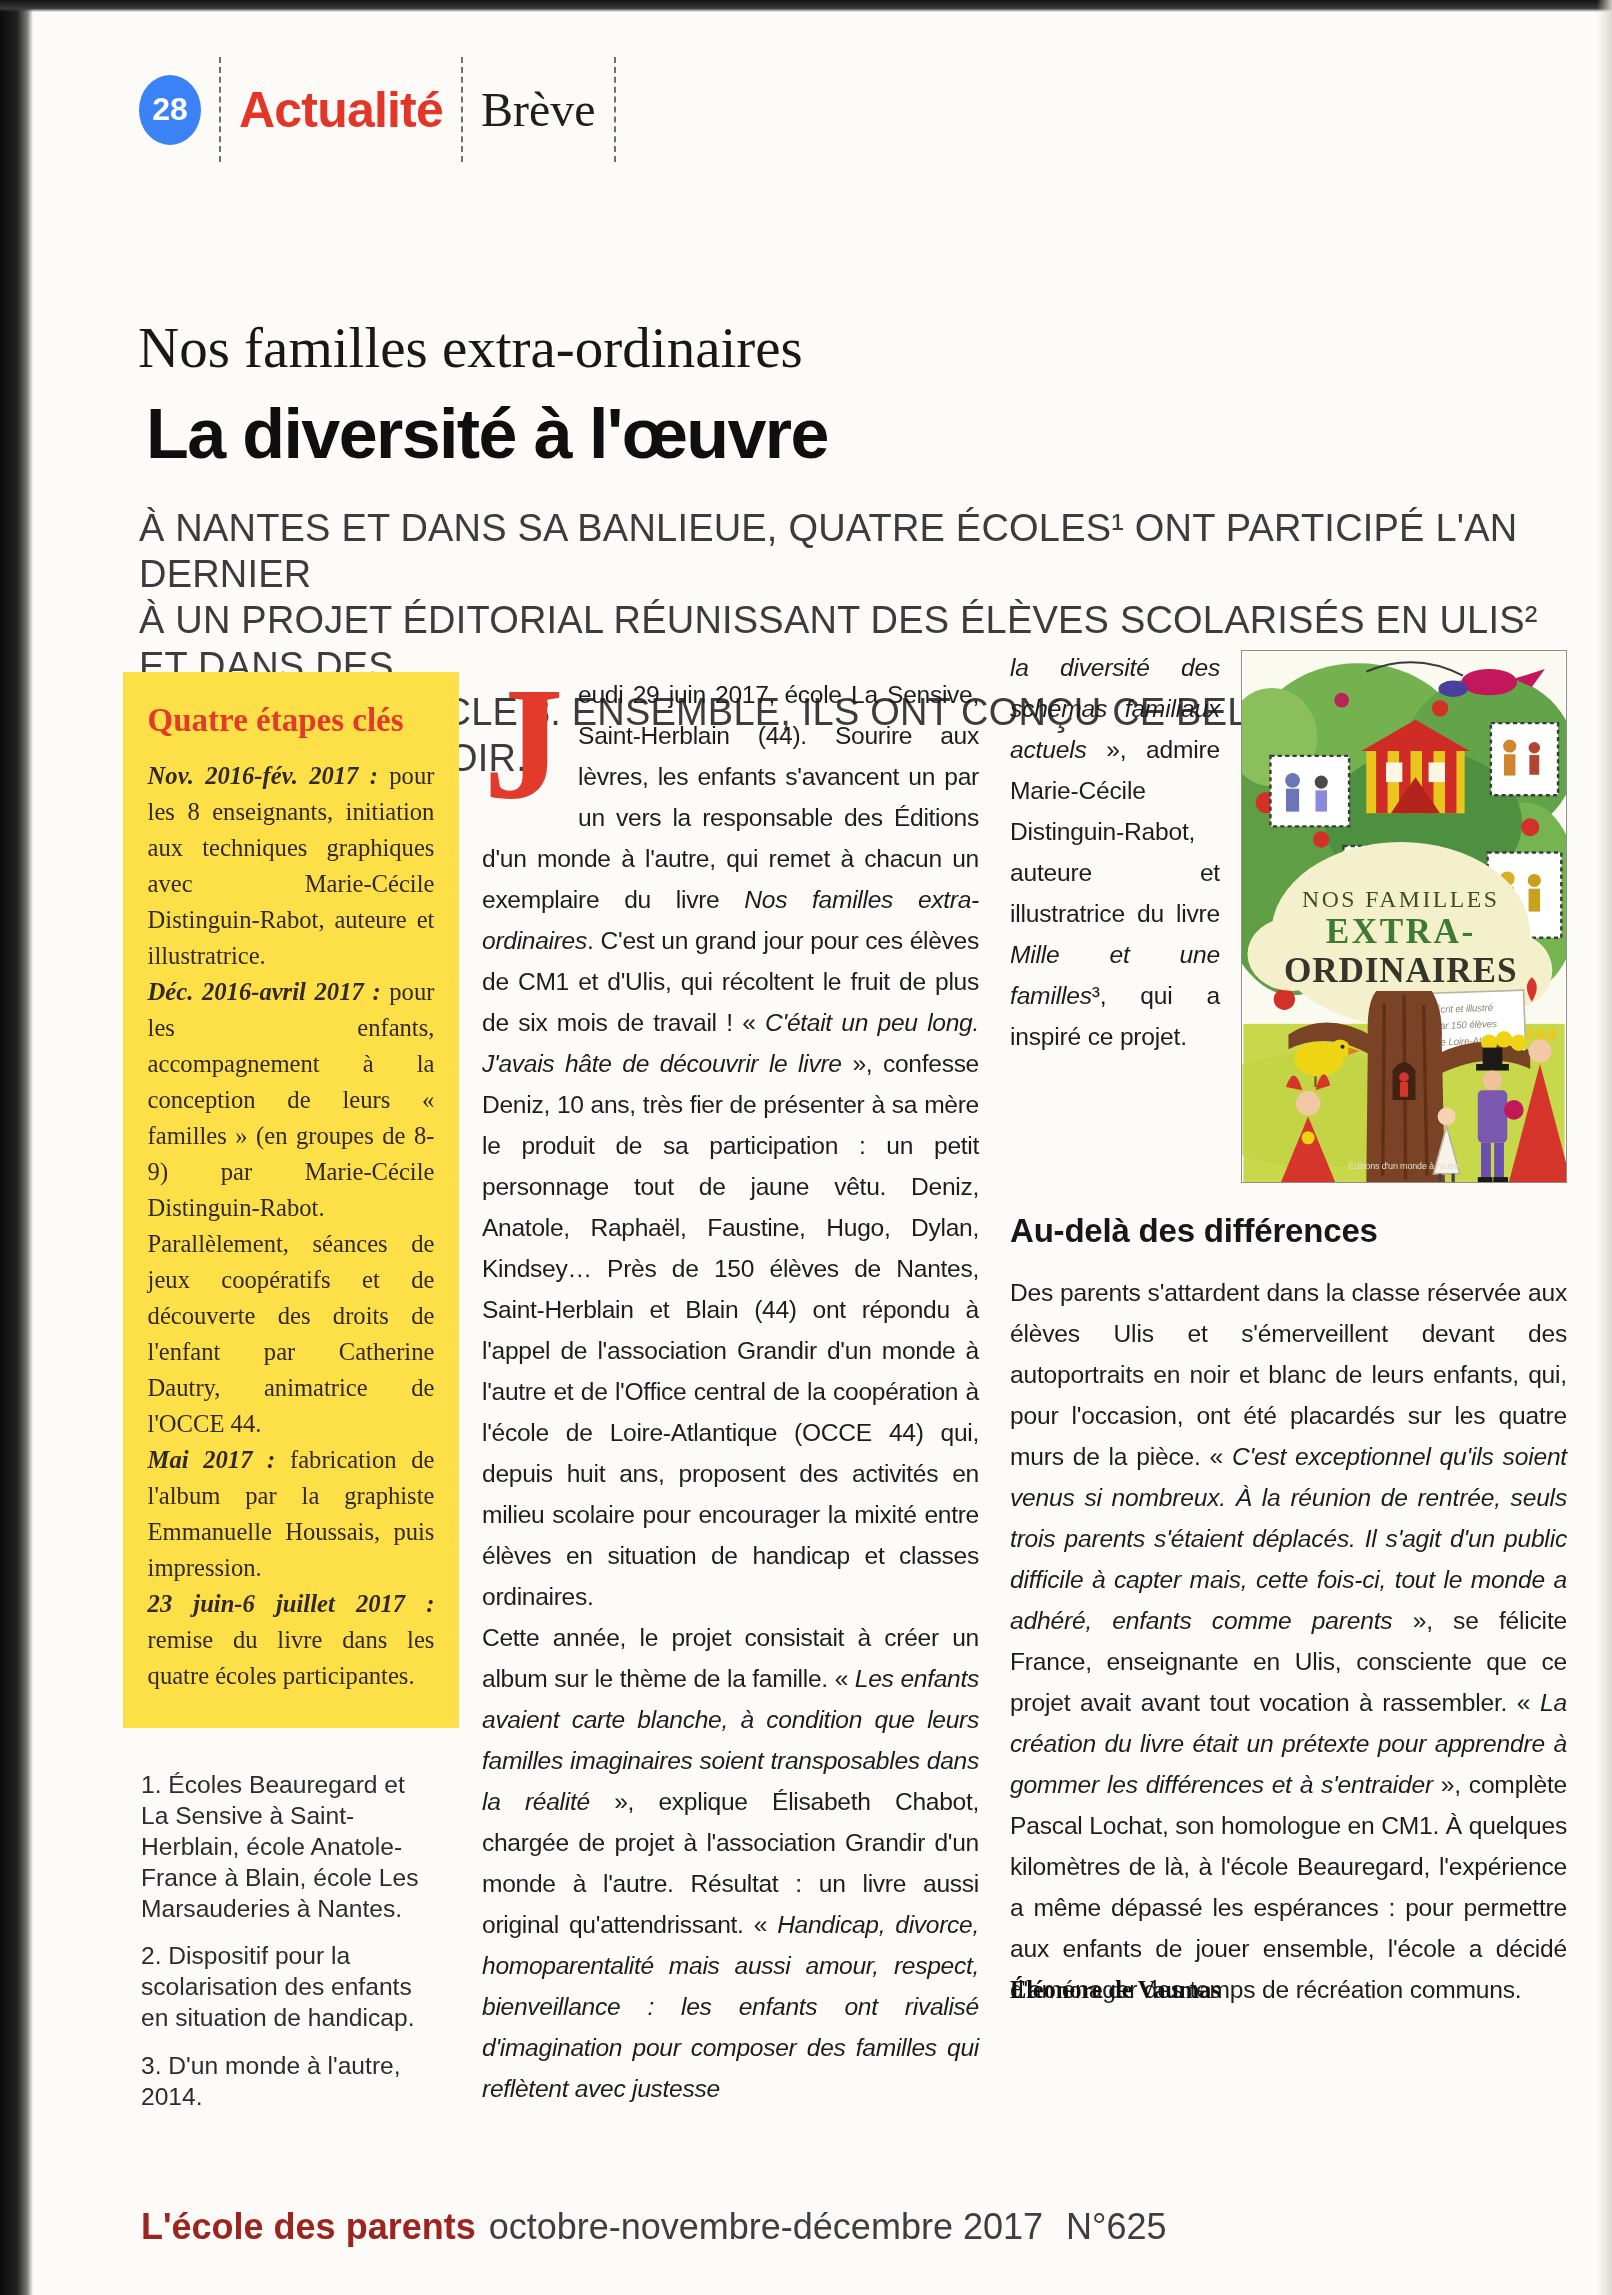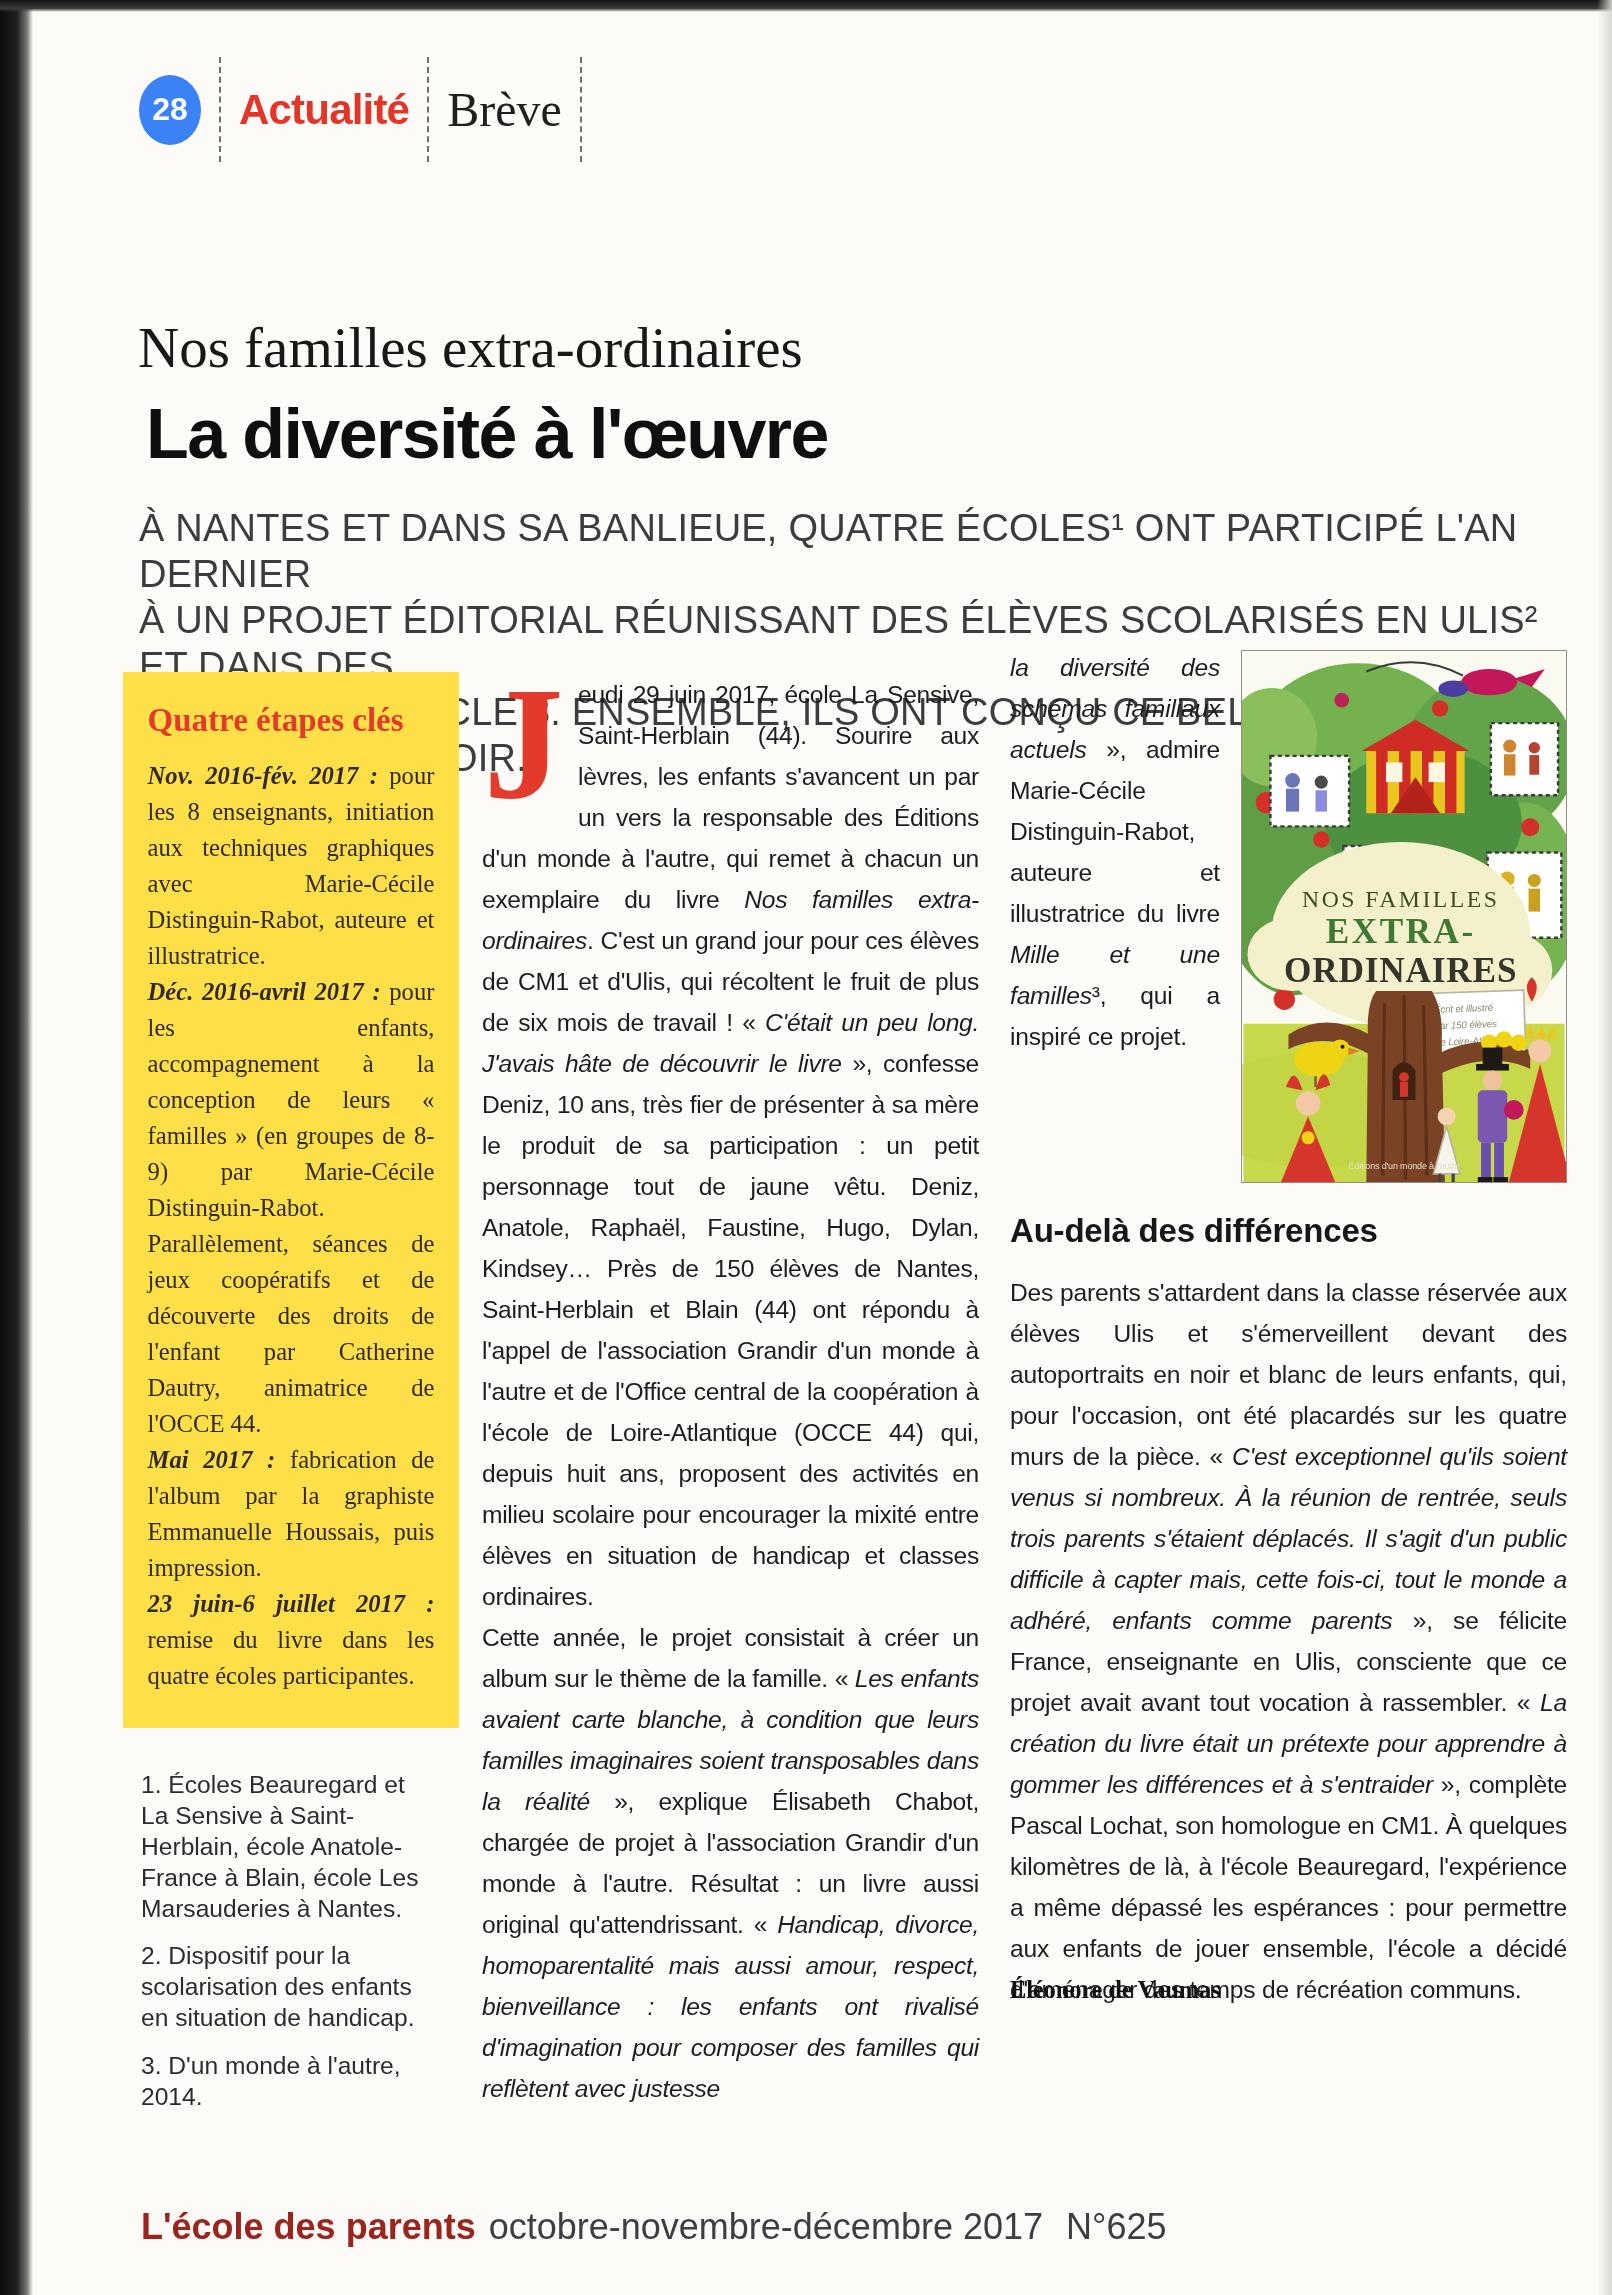--- a/index.html
+++ b/index.html
@@ -13,21 +13,21 @@
   .edge-top{position:absolute;left:0;top:0;width:100%;height:11.5px;
             background:linear-gradient(180deg,#141414 0%,#3a3a3a 70%,rgba(252,251,247,0) 100%);}
   .edge-right{position:absolute;right:0;top:0;width:16.4px;height:100%;
               background:linear-gradient(270deg,#d8d6cf 0%,rgba(252,251,247,0) 100%);}
 
   
   .header{position:absolute;left:139px;top:57px;display:flex;align-items:center;height:105px;}
   .badge{width:62px;height:70px;border-radius:50%;background:#3b82f6;color:#fff;
          font-size:32px;font-weight:bold;display:flex;align-items:center;justify-content:center;}
   .vsep{align-self:stretch;width:0;border-left:2.5px dashed #6f6f6f;margin:0 18px;}
-  .rubric{font-size:42px;font-weight:bold;color:#e43529;letter-spacing:-0.8px;}
+  .rubric{font-size:50px;font-weight:bold;color:#e43529;letter-spacing:-0.8px;}
   .subrubric{font-family:"Liberation Serif",serif;font-size:48px;color:#1f1f1d;}
 
   
   .kicker{position:absolute;left:138px;top:315px;margin:0;font-family:"Liberation Serif",serif;
           font-weight:400;font-size:57px;color:#181816;}
   .title{position:absolute;left:134px;top:382px;margin:12px;font-size:70px;font-weight:bold;
          color:#0f0f0f;letter-spacing:-1.6px;}
   .standfirst{position:absolute;left:139px;top:505px;width:1442px;margin:0;
               font-size:38px;line-height:46px;color:#3c3c3e;letter-spacing:0.2px;}
 

